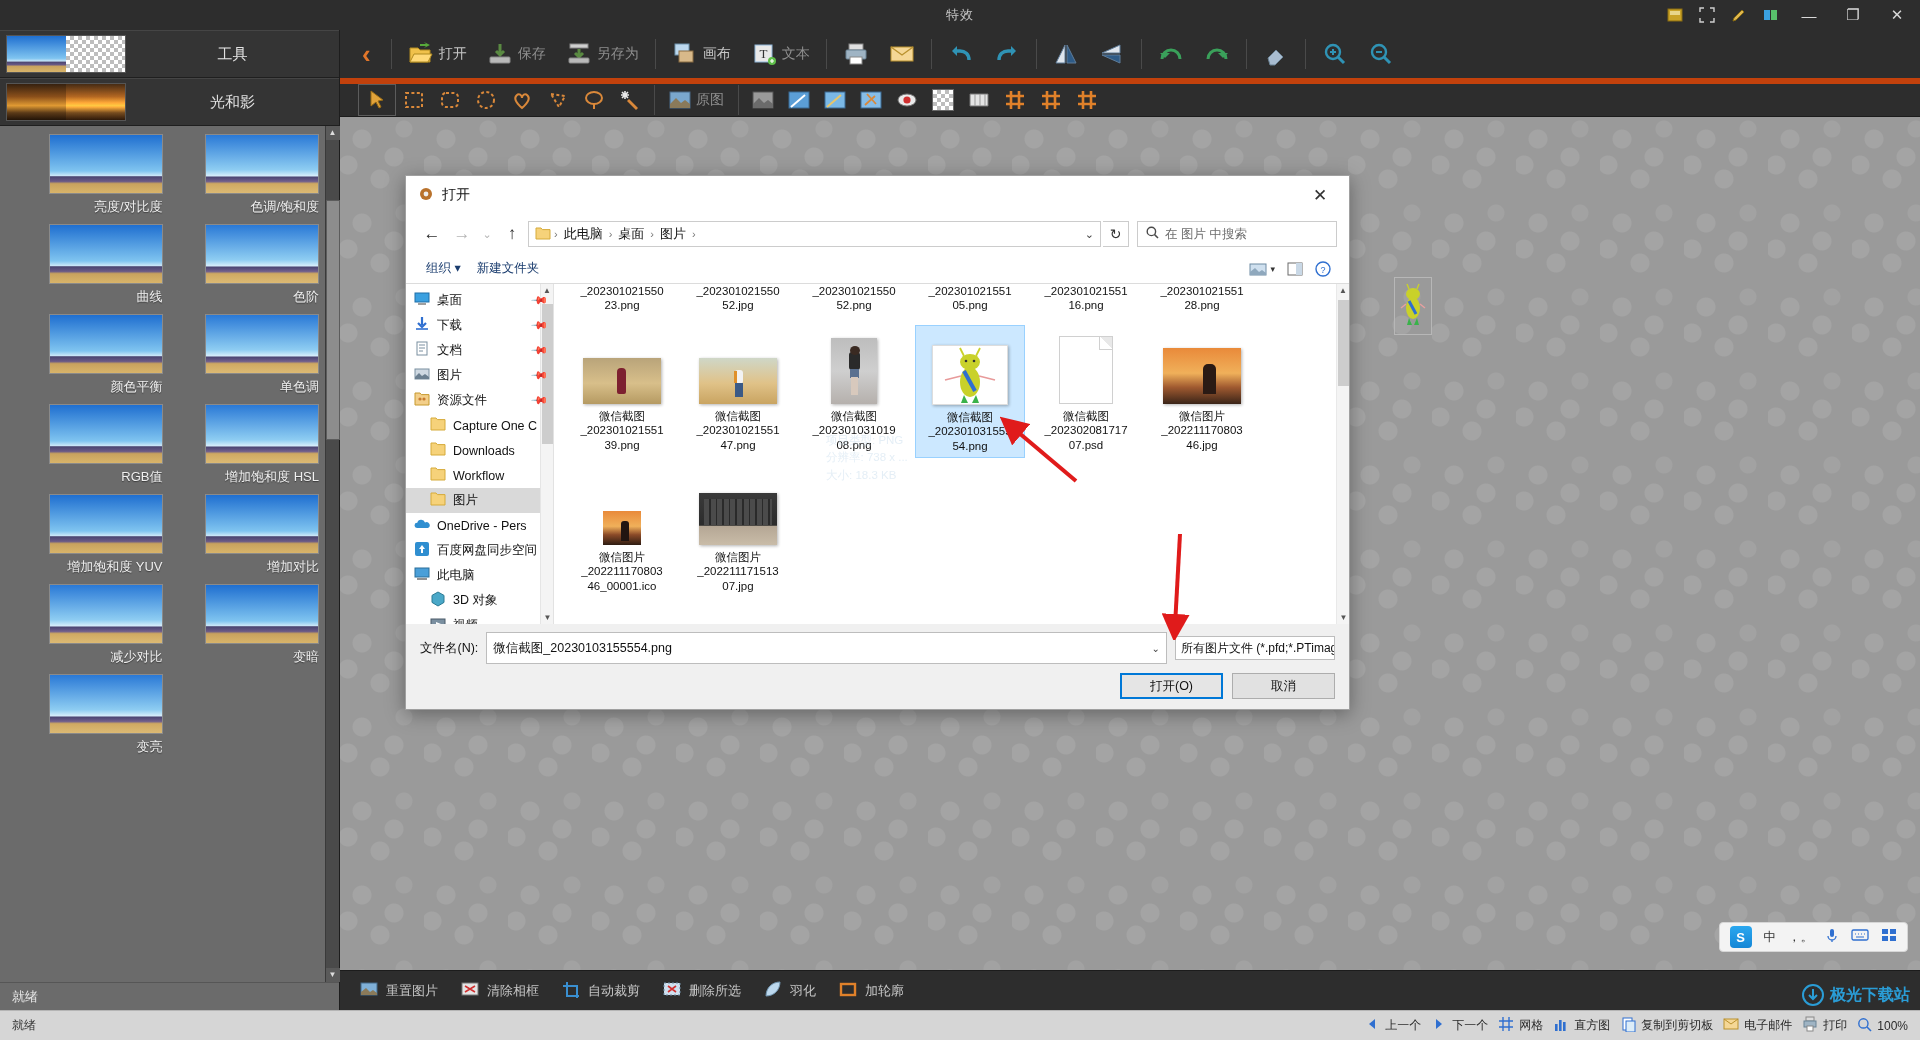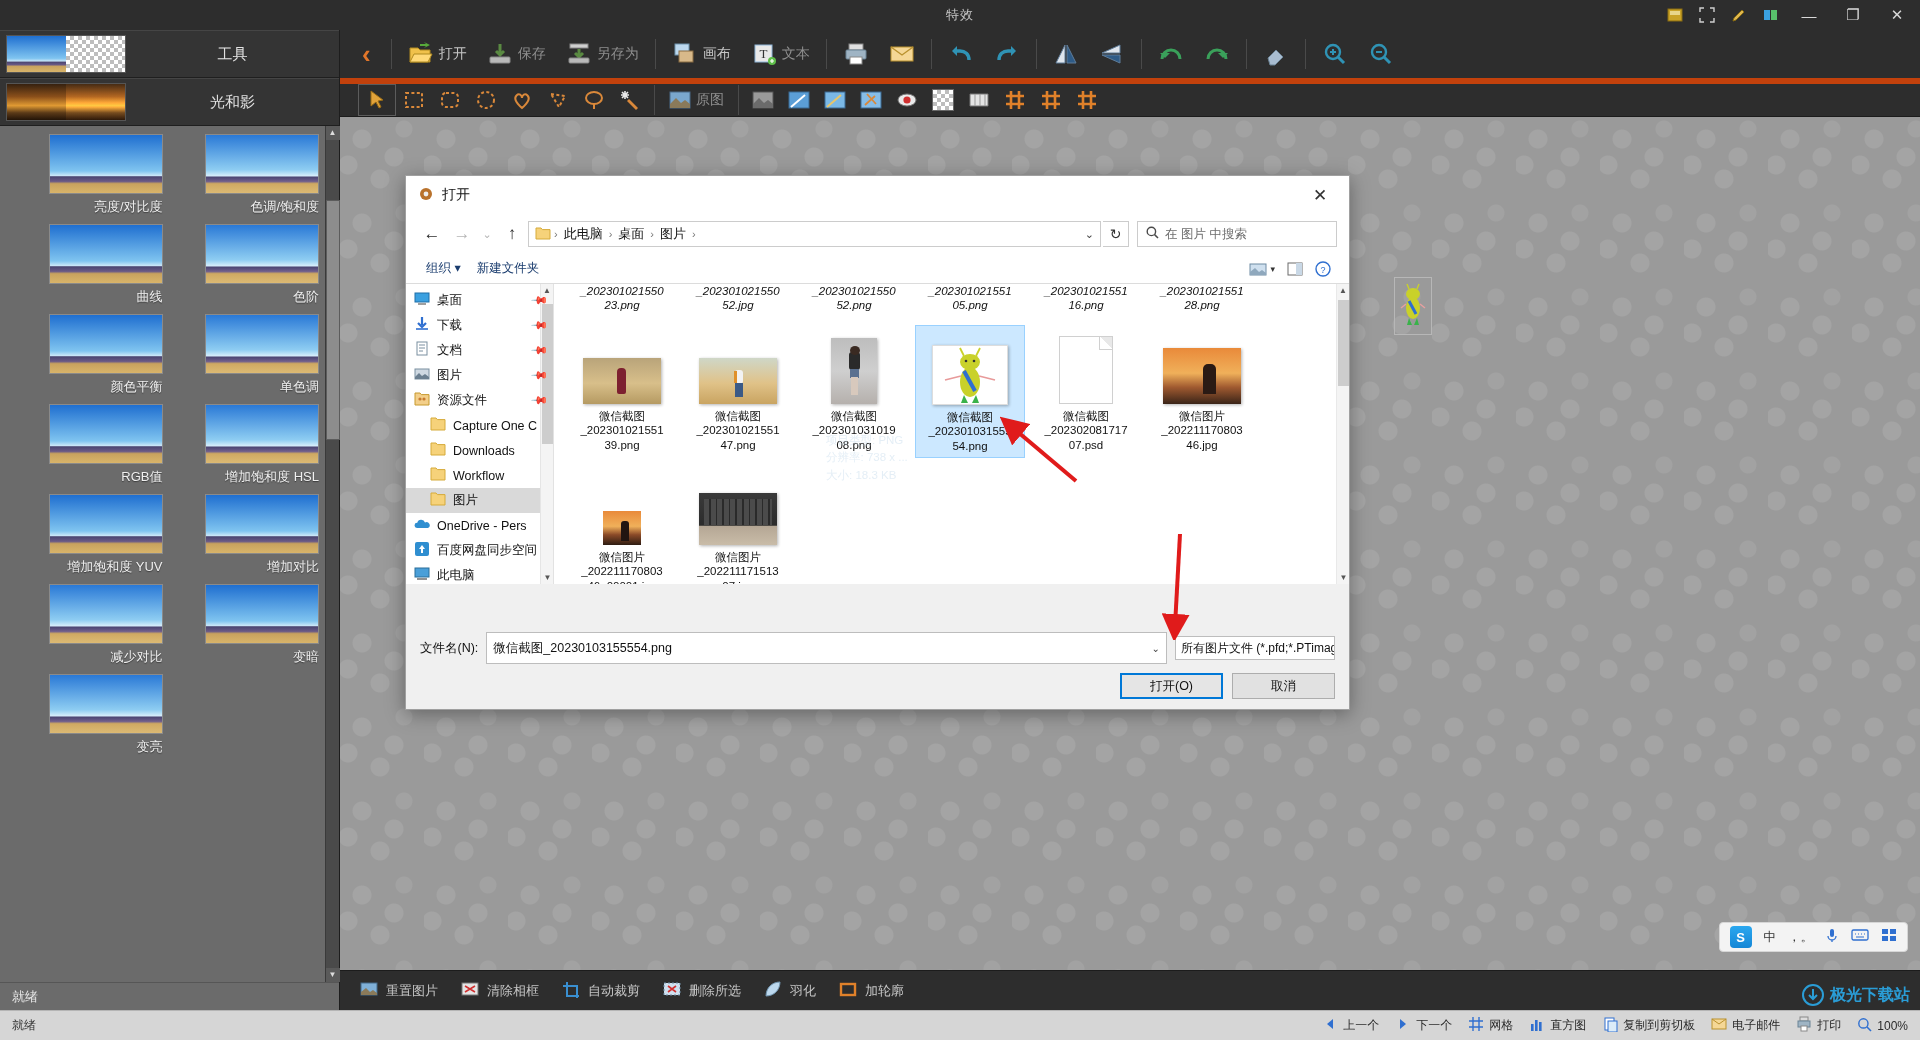--- a/index.html
+++ b/index.html
@@ -82,21 +82,21 @@
     background-size:84px 84px;
   }
   .doll { position:absolute; width:26px; height:46px; }
 
   .bottombar { height:40px; background:#2d2d2d; display:flex; align-items:center; gap:4px; padding-left:10px; border-top:1px solid #1c1c1c; flex:0 0 auto;}
   .bb-item { display:flex; align-items:center; gap:5px; padding:0 9px; height:30px; }
   .bb-text { color:#c6c6c6; font-size:13px; white-space:nowrap; }
 
   .taskbar { height:30px; background:#d6d6d6; display:flex; align-items:center; border-top:1px solid #b5b5b5; flex:0 0 auto; }
   .tb-left { width:340px; flex:0 0 340px; display:flex; align-items:center; padding-left:12px; color:#333; font-size:12px; }
-  .tb-right { flex:1; display:flex; align-items:center; justify-content:flex-end; gap:16px; padding-right:12px; }
+  .tb-right { flex:1; display:flex; align-items:center; justify-content:flex-end; gap:10px; padding-right:12px; }
   .tb-cell { display:flex; align-items:center; gap:5px; color:#2b2b2b; font-size:12px; white-space:nowrap; }
 
   
   .dialog { position:absolute; left:405px; top:175px; width:945px; height:535px;
             background:#f0f0f0; border:1px solid #a0a0a0; box-shadow:0 4px 18px rgba(0,0,0,.35);
             display:flex; flex-direction:column; font-size:13px; color:#111; }
   .dlg-title { height:38px; display:flex; align-items:center; padding:0 6px 0 12px; background:#ffffff; flex:0 0 auto;}
   .dlg-title .t { margin-left:8px; font-size:14px; }
   .dlg-close { margin-left:auto; width:46px; height:30px; display:flex; align-items:center; justify-content:center; font-size:17px; color:#333; }
 
@@ -128,28 +128,28 @@
   .tscroll .ar { height:13px; text-align:center; font-size:8px; color:#555; line-height:13px; }
   .tscroll .kn { position:absolute; top:20px; left:1px; width:11px; height:140px; background:#cdcdcd; }
 
   .filepane { flex:1 1 auto; position:relative; overflow:hidden; background:#fff; }
   .fgrid { display:flex; flex-wrap:wrap; align-content:flex-start; padding:6px 4px 0 10px; }
   .fcell { width:110px; display:flex; flex-direction:column; align-items:center; margin:0 3px 8px 3px; padding:3px 2px 4px; }
   .fcell.sel { background:#cce8ff; border:1px solid #99d1ff; }
   .fthumb { width:82px; height:76px; display:flex; align-items:flex-end; justify-content:center; }
   .fthumb .shot { box-shadow:1px 1px 3px rgba(0,0,0,.3); }
   .fname { margin-top:5px; font-size:11.5px; line-height:1.25; text-align:center; color:#111; word-break:break-all; }
-  .frow-top { margin-top:-14px;font-style:italic; }
+  .frow-top { margin-top:-14px; }
   .fscroll { position:absolute; right:0; top:0; bottom:0; width:13px; background:#f4f4f4; border-left:1px solid #e9e9e9; }
   .fscroll .ar { height:13px; text-align:center; font-size:8px; color:#555; line-height:13px; }
   .fscroll .kn { position:absolute; top:16px; left:1px; width:11px; height:86px; background:#cdcdcd; }
 
   .tooltip { position:absolute; color:#cfe1ef; font-size:11.5px; line-height:1.5; opacity:.55; pointer-events:none; }
 
-  .dlg-foot { flex:0 0 auto; background:#f0f0f0; padding:8px 14px 10px;margin-top:40px; }
+  .dlg-foot { flex:0 0 auto; background:#f0f0f0; padding:8px 14px 10px; }
   .footrow { display:flex; align-items:center; gap:8px; margin-bottom:9px; }
   .foot-label { font-size:12.5px; color:#111; }
   .fname-input { flex:1; height:32px; border:1px solid #bdbdbd; background:#fff; display:flex; align-items:center; padding:0 6px; font-size:12.5px; }
   .fname-input .cv { flex:1; }
   .fname-input .caret { color:#444; font-size:10px; }
   .typesel { width:160px; height:24px; border:1px solid #bdbdbd; background:#fff; display:flex; align-items:center; padding:0 5px; font-size:12px; overflow:hidden; white-space:nowrap; }
   .btnrow { display:flex; justify-content:flex-end; gap:9px; }
   .dbtn { width:103px; height:26px; border:1px solid #adadad; background:#e1e1e1; display:flex; align-items:center; justify-content:center; font-size:12.5px; }
   .dbtn.primary { border:2px solid #0078d7; background:#e5e5e5; }
 

